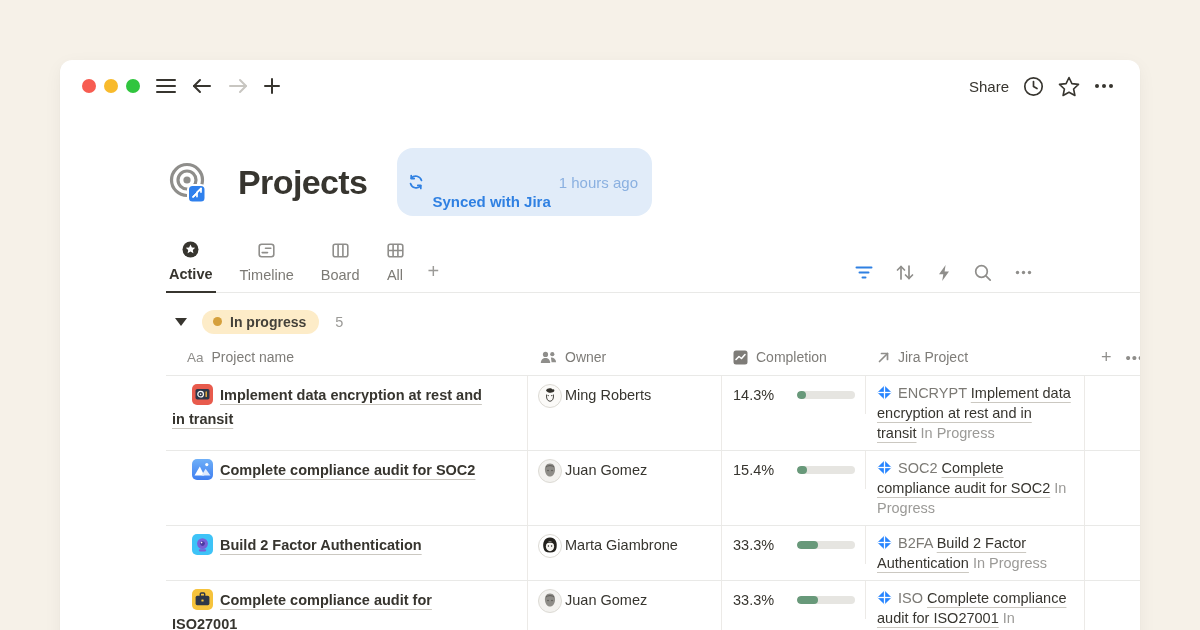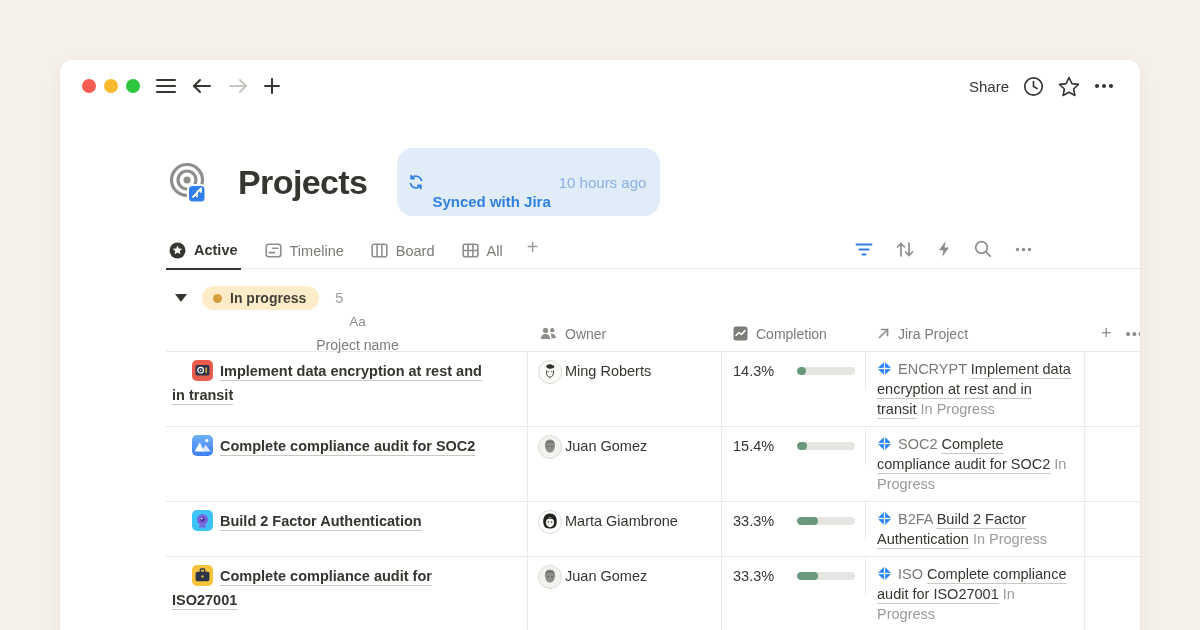--- a/index.html
+++ b/index.html
@@ -29,36 +29,36 @@
   .sync-badge {
     margin-left:14px; display:flex; align-items:center; gap:8px;
     border-radius:16px; padding:6px 14px 6px 11px; font-size:15px;
   }
   .sync-label { font-weight:700; }
   .sync-time { font-weight:400; }
   
   .tabs-row { display:flex; align-items:flex-end; border-bottom:1px solid #e9e9e7; margin-top:20px; }
   .tab {
     display:flex; align-items:center; gap:8px; font-size:14.5px; color:#7c7a75;
-    padding:5px 3px 9px 3px; margin-right:21px; cursor:pointer; white-space:nowrap;
+    padding:5px 3px 9px 3px; margin-right:21px; cursor:pointer; white-space:nowrap;flex-direction:column;
   }
   .tab.active { color:#37352f; font-weight:700; border-bottom:2.5px solid #37352f; margin-bottom:-1.5px; }
   .tab-add { font-size:20px; color:#9b9a97; padding-bottom:9px; cursor:pointer; }
   .view-toolbar { margin-left:auto; margin-right:108px; display:flex; align-items:center; gap:23px; padding-bottom:10px; }
   
   .group-row { display:flex; align-items:center; margin:17px 0 0 9px; }
   .tri { width:0; height:0; border-left:6px solid transparent; border-right:6px solid transparent; border-top:8px solid #37352f; cursor:pointer; }
   .group-pill { margin-left:15px; display:flex; align-items:center; gap:8px; border-radius:14px; padding:4px 13px 4px 11px; font-size:14px; font-weight:700; color:#44413a; cursor:pointer; }
   .group-dot { width:9px; height:9px; border-radius:50%; }
   .group-count { margin-left:16px; font-size:14.5px; color:#9b9a97; }
   
   .tbl { margin-top:6px; width:974px; font-size:14.5px; }
   .hrow { display:flex; align-items:center; height:36px; color:#7e7c78; font-size:14px; border-bottom:1px solid #e9e9e7; }
   .hcell { display:flex; align-items:center; gap:8px; cursor:pointer; }
-  .hc-name { width:362px; padding-left:21px;flex-direction:column; }
+  .hc-name { width:362px; padding-left:21px; }
   .hc-owner { width:194px; padding-left:12px; }
   .hc-completion { width:144px; padding-left:11px; }
   .hc-jira { width:219px; padding-left:11px; }
   .hc-add { width:55px; padding-left:16px; gap:14px; font-size:18px; color:#8f8e8b; }
   .hc-more { letter-spacing:1px; font-size:15px; color:#8f8e8b; white-space:nowrap; }
   .aa { font-size:13.5px; color:#8f8e8b; }
   .trow { display:flex; border-bottom:1px solid #e9e9e7; }
   .cell { border-right:1px solid #eceae7; }
   .c-name { width:362px; padding:7px 30px 7px 6px; line-height:24px; text-indent:20px; }
   .c-owner { width:194px; padding:8px 10px; display:flex; align-items:flex-start; gap:3px;text-align:center; }
@@ -173,21 +173,21 @@
             <svg width="16" height="16" viewBox="0 0 16 16">
                 <g fill="none" stroke="#2f80e2" stroke-width="1.7" stroke-linecap="round">
                   <path d="M13.5 6.5 A6 6 0 0 0 3.2 4.2"></path>
                   <path d="M2.5 9.5 A6 6 0 0 0 12.8 11.8"></path>
                   <polyline points="3.2,1.6 3.2,4.6 6.2,4.6" stroke-linejoin="round"></polyline>
                   <polyline points="12.8,14.4 12.8,11.4 9.8,11.4" stroke-linejoin="round"></polyline>
                 </g>
               </svg>
           </span>
           <span class="sync-label" style="color: rgb(47, 128, 226); margin-top: 39px;">Synced with Jira</span>
-          <span class="sync-time" style="color: rgb(138, 176, 224);">10 hours ago</span>
+          <span class="sync-time" style="color: rgb(138, 176, 224);">1 hours ago</span>
         </div>
       </div>
 
       <div class="tabs-row">
         <div class="tab active">
           <span>
             <svg width="17" height="17" viewBox="0 0 17 17">
                 <circle cx="8.5" cy="8.5" r="8" fill="#37352f"></circle>
                 <path d="M8.5 3.4 L9.9 6.4 L13.2 6.8 L10.8 9 L11.4 12.2 L8.5 10.6 L5.6 12.2 L6.2 9 L3.8 6.8 L7.1 6.4 Z" fill="#ffffff"></path>
               </svg>

